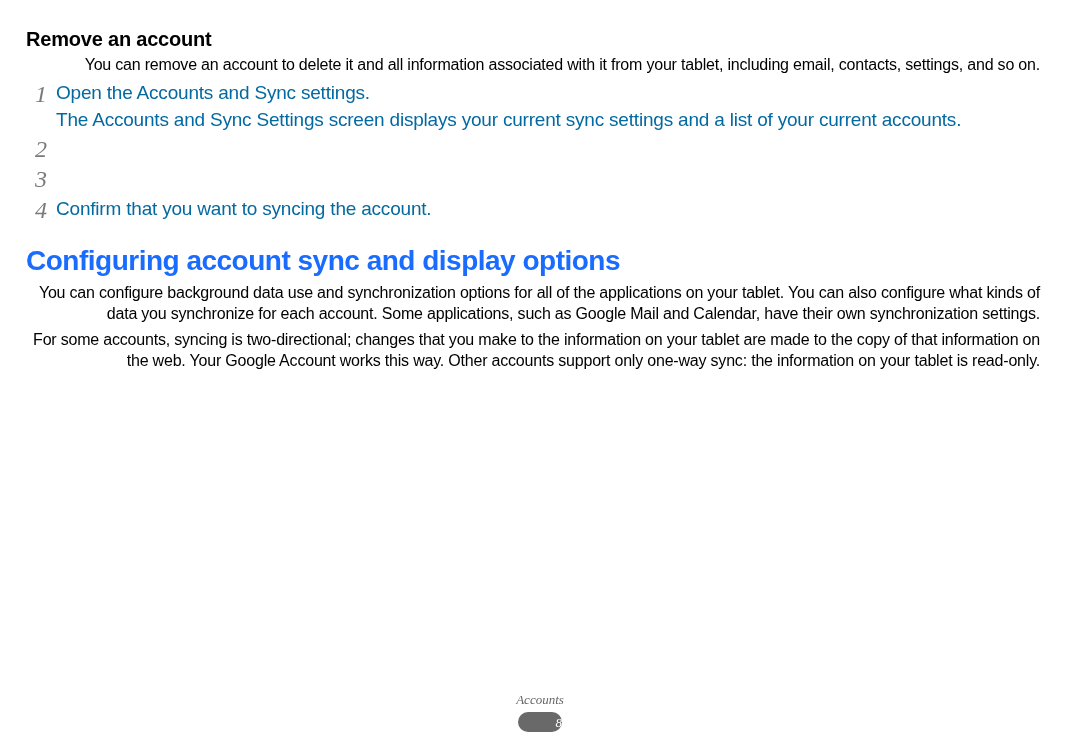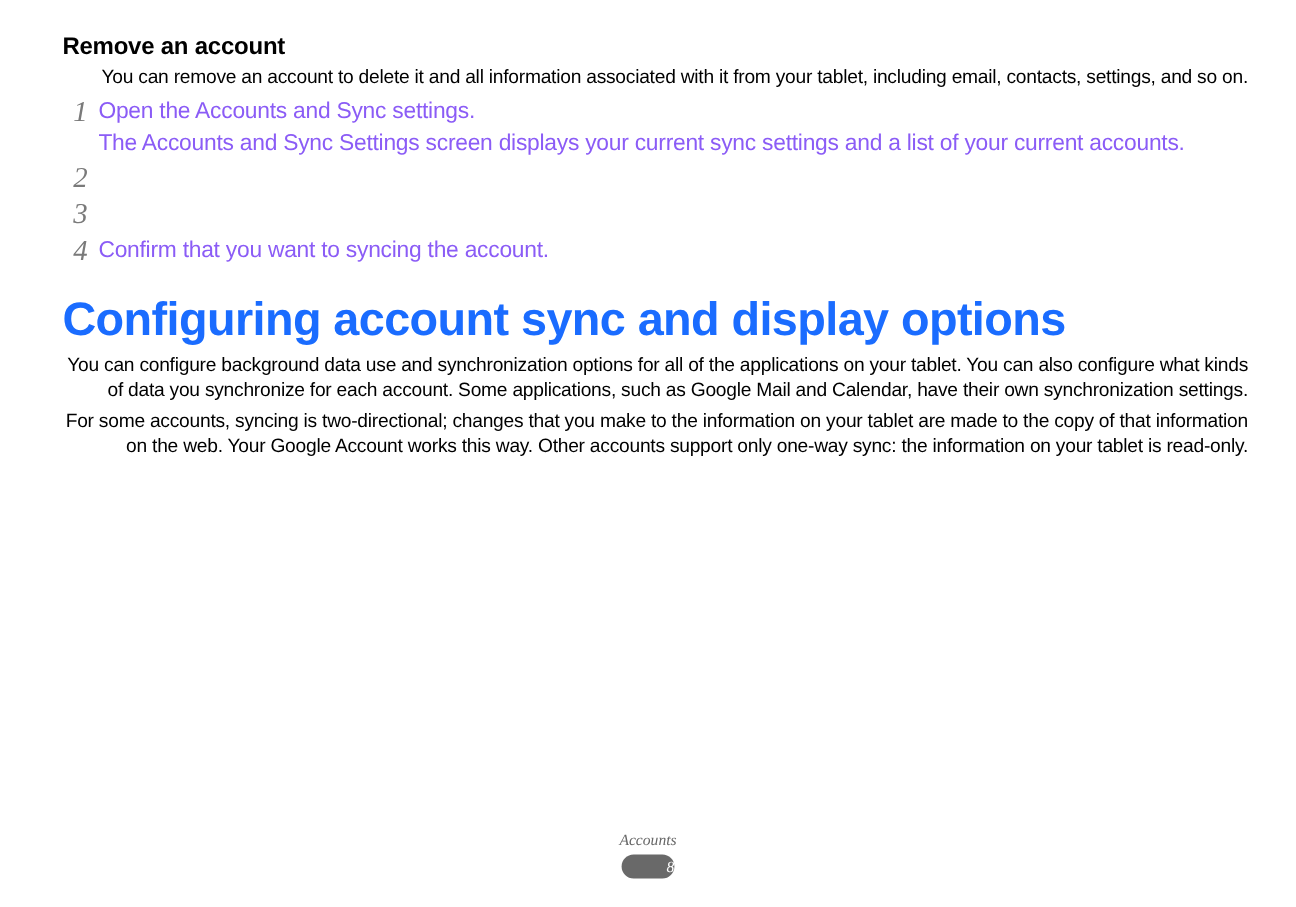--- a/index.html
+++ b/index.html
@@ -9,21 +9,21 @@
     }
     body {
       font-family: "Myriad Pro", "Segoe UI", Arial, sans-serif;
       width: 1080px;
       height: 756px;
       background: #ffffff;
       color: #000000;
       position: relative;
     }
     .page-content {
-      padding: 28px 40px 0 52px;
+      padding: 28px 40px 0 26px;
     }
     .subsection-title {
       font-size: 20px;
       font-weight: 700;
       color: #000000;
       margin-bottom: 4px;
       letter-spacing: -0.2px;
     }
     .body-text {
       font-size: 16px;
@@ -49,33 +49,33 @@
       font-size: 24px;
       color: #7a7a7a;
       font-weight: 400;
       min-width: 30px;
       line-height: 1.1;
       text-align: center;
     }
     .step-text {
       font-size: 19px;
       line-height: 1.28;
-      color: #8b5cf6;
+      color: #0369a1;
       padding-top: 0px;
       letter-spacing: -0.2px;
     }
     .step-sub {
       display: block;
       margin-top: 2px;
     }
     .bold-inline {
       font-weight: 700;
     }
     .section-heading {
-      font-size: 39px;
+      font-size: 28px;
       font-weight: 700;
       color: #1a6cff;
       margin-top: 20px;
       margin-bottom: 6px;
       letter-spacing: -0.5px;
     }
     .footer {
       position: absolute;
       bottom: 24px;
       left: 0;

